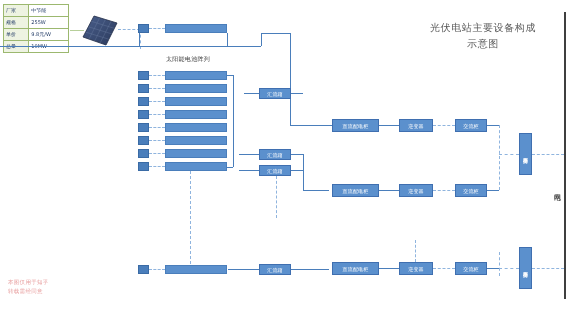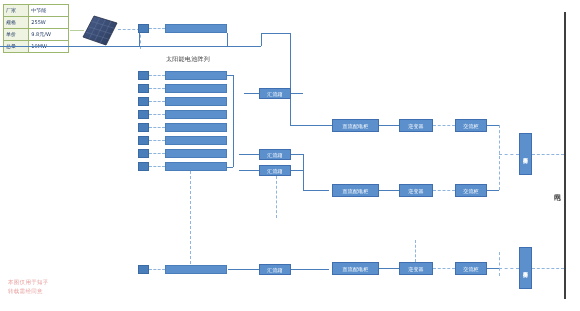--- a/index.html
+++ b/index.html
@@ -149,20 +149,22 @@
     <tr>
       <td class="k">总量</td>
       <td class="v">10MW</td>
     </tr>
   </tbody>
     </table>
 
   <div class="abs ln-h ln-solid" style="left:70px;top:30px;width:14px;background:#b7cf9a;"></div>
 
   <div class="abs title">
+    <div>光伏电站主要设备构成</div>
+    <div>示意图</div>
   </div>
 
   <svg class="abs panel-icon" viewBox="0 0 36 34">
     <defs>
       <linearGradient id="pg" x1="0" y1="0" x2="1" y2="1">
         <stop offset="0%" stop-color="#4a5f8c"></stop>
         <stop offset="100%" stop-color="#2b3a5c"></stop>
       </linearGradient>
     </defs>
     <polygon points="12,2 35,9 24,31 1,23" fill="url(#pg)" stroke="#1f2b45" stroke-width="0.8"></polygon>

